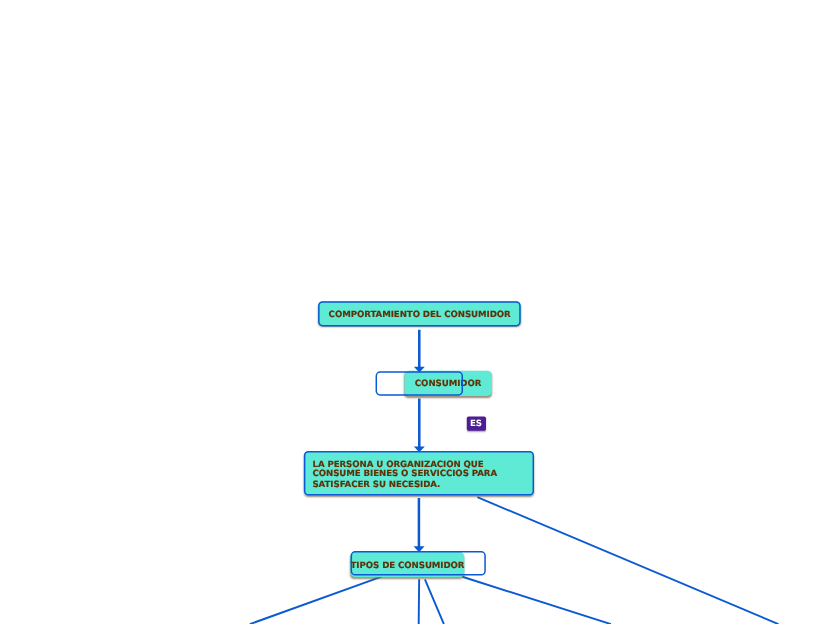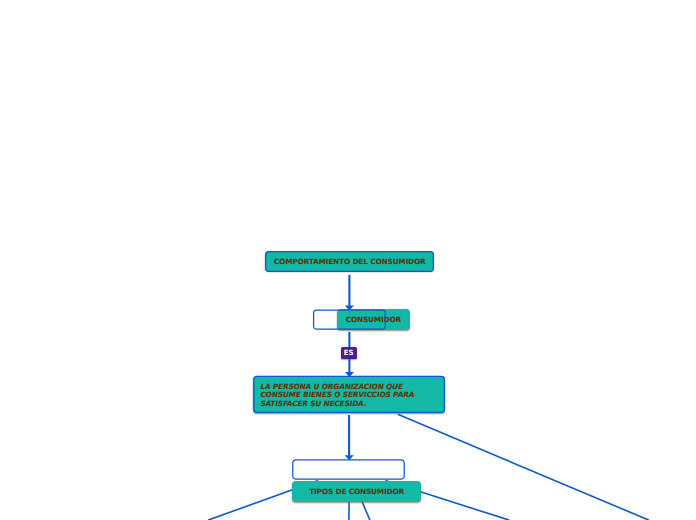--- a/index.html
+++ b/index.html
@@ -2,29 +2,29 @@
 <html><head>
 <meta charset="utf-8">
 <style>
   html,body{margin:0;padding:0;}
   body{width:696px;height:520px;background:#ffffff;overflow:hidden;
        font-family:"DejaVu Sans",sans-serif;}
   #canvas{position:relative;width:696px;height:520px;filter:opacity(1);}
   svg.edges{position:absolute;left:0;top:0;width:696px;height:520px;}
   svg.arrows{pointer-events:none;}
   .node{position:absolute;box-sizing:border-box;border:0 solid transparent;
-        border-radius:4px;background:#14b8a6;
+        border-radius:4px;background:#5eead4;
         display:flex;align-items:center;justify-content:center;
         box-shadow:0 1.3px 1.7px -0.45px rgba(108,95,72,0.72);}
   .node .lbl{color:#5e3206;font-weight:bold;font-size:7.2px;letter-spacing:-0.05px;-webkit-text-stroke:0.12px #5e3206;
              white-space:nowrap;line-height:7px;position:relative;top:0.4px;}
-  .node.multi{justify-content:center;font-style:italic;}
+  .node.multi{justify-content:center;}
   .node.multi .lbl{white-space:normal;text-align:left;line-height:8.45px;top:1.4px;}
   .badge{position:absolute;background:#4c1d95;border-radius:1.5px;box-shadow:0 1.0px 1.4px -0.4px rgba(108,95,72,0.55);
-         display:flex;align-items:center;justify-content:center;}
+         display:flex;align-items:center;justify-content:center;margin-left:48px;}
   .badge .lbl{color:#ffffff;-webkit-font-smoothing:antialiased;text-rendering:geometricPrecision;font-size:7.2px;font-weight:bold;letter-spacing:-0.05px;
               line-height:7px;position:relative;top:-0.1px;left:-0.3px;}
 </style>
 </head>
 <body>
 
 <div id="canvas">
  <svg class="edges" viewBox="0 0 696 520">
    <g fill="none" stroke="#0b59d3" stroke-width="2.1">
      <path d="M349.4 274.8 L349.4 306.2"></path>
@@ -44,21 +44,21 @@
  </div>
  <div class="node" style="left:312.9px;top:309.2px;width:73.0px;height:20.4px;margin-left:24px;">
    <span class="lbl">CONSUMIDOR</span>
  </div>
  <div class="badge" style="left:340.8px;top:346.5px;width:16.4px;height:12.1px;">
    <span class="lbl">ES</span>
  </div>
  <div class="node multi" style="left:253.2px;top:375.6px;width:191.9px;height:37.2px;padding:0 7.2px;">
    <span class="lbl">LA PERSONA U ORGANIZACION QUE CONSUME BIENES O SERVICCIOS PARA SATISFACER SU NECESIDA.</span>
  </div>
- <div class="node" style="left:292.1px;top:481px;width:129px;height:20.5px;">
+ <div class="node" style="left:292.1px;top:460px;width:95px;height:20.5px;">
    <span class="lbl">TIPOS DE CONSUMIDOR</span>
  </div>
  <svg class="edges arrows" viewBox="0 0 696 520">
    <g fill="none" stroke="#0b59d3" stroke-width="1.25">
      <rect x="265.7" y="251.6" width="167.6" height="19.8" rx="3.2"></rect>
      <rect x="313.575" y="310.05" width="71.65" height="19.05" rx="3.2"></rect>
      <rect x="253.875" y="376.45" width="190.55" height="35.85" rx="3.2"></rect>
      <rect x="292.775" y="459.85" width="111.45" height="19.15" rx="3.2"></rect>
    </g>
    <g fill="#0b59d3">

